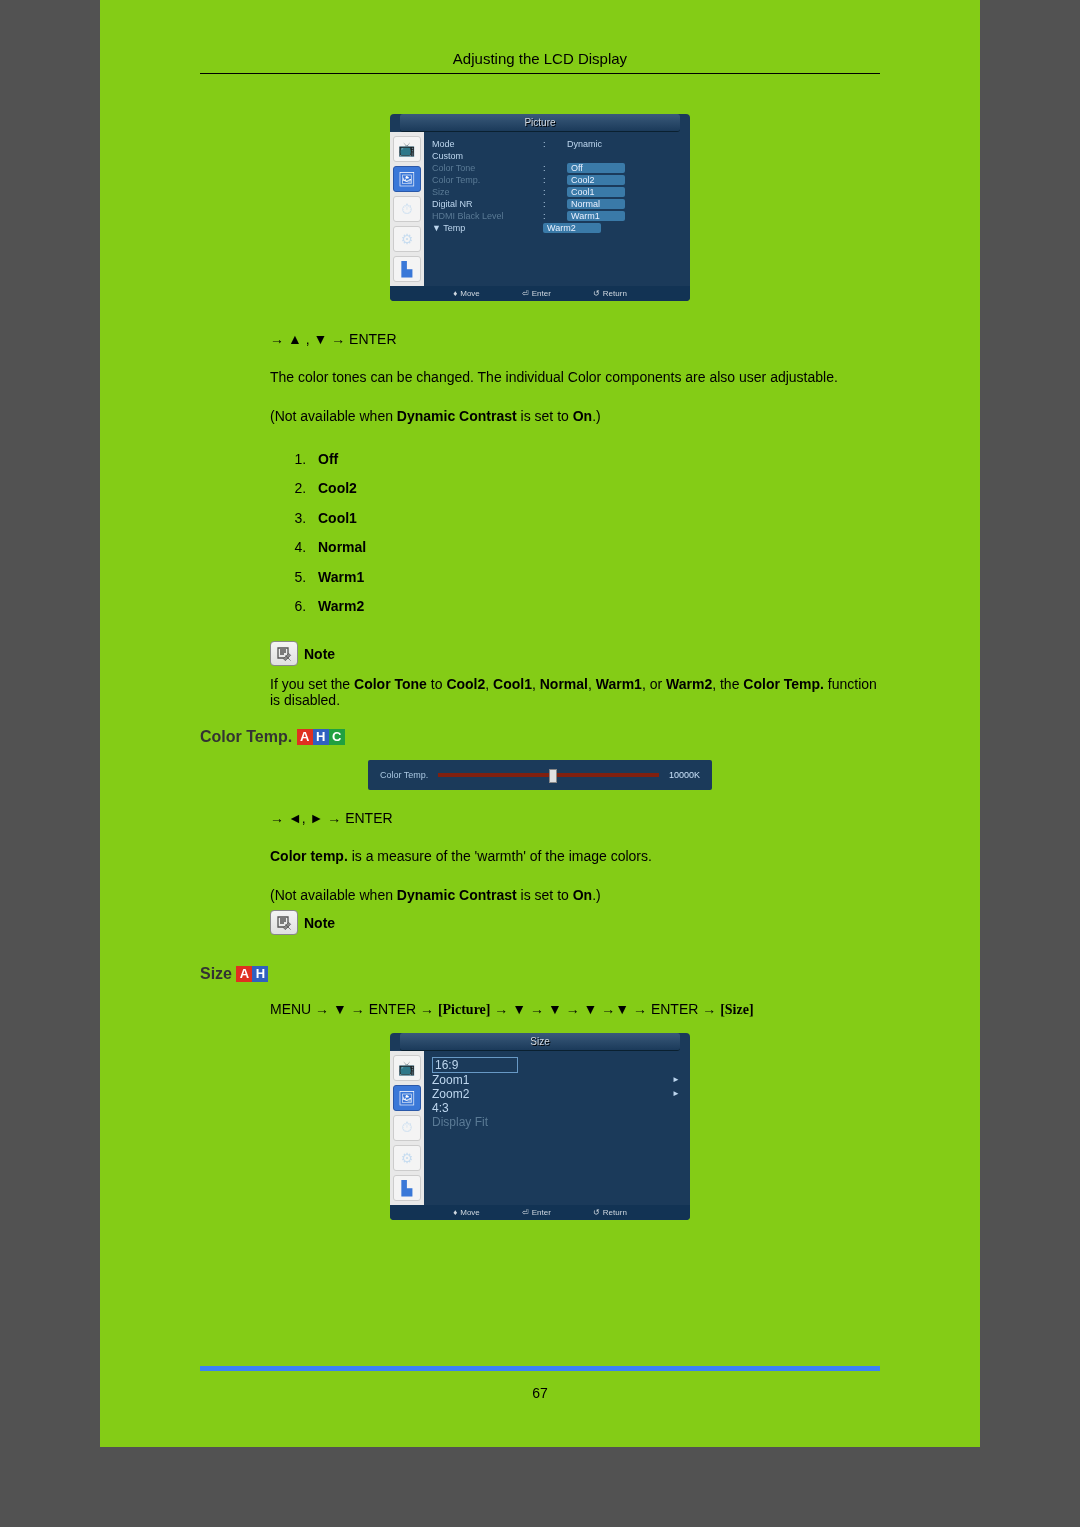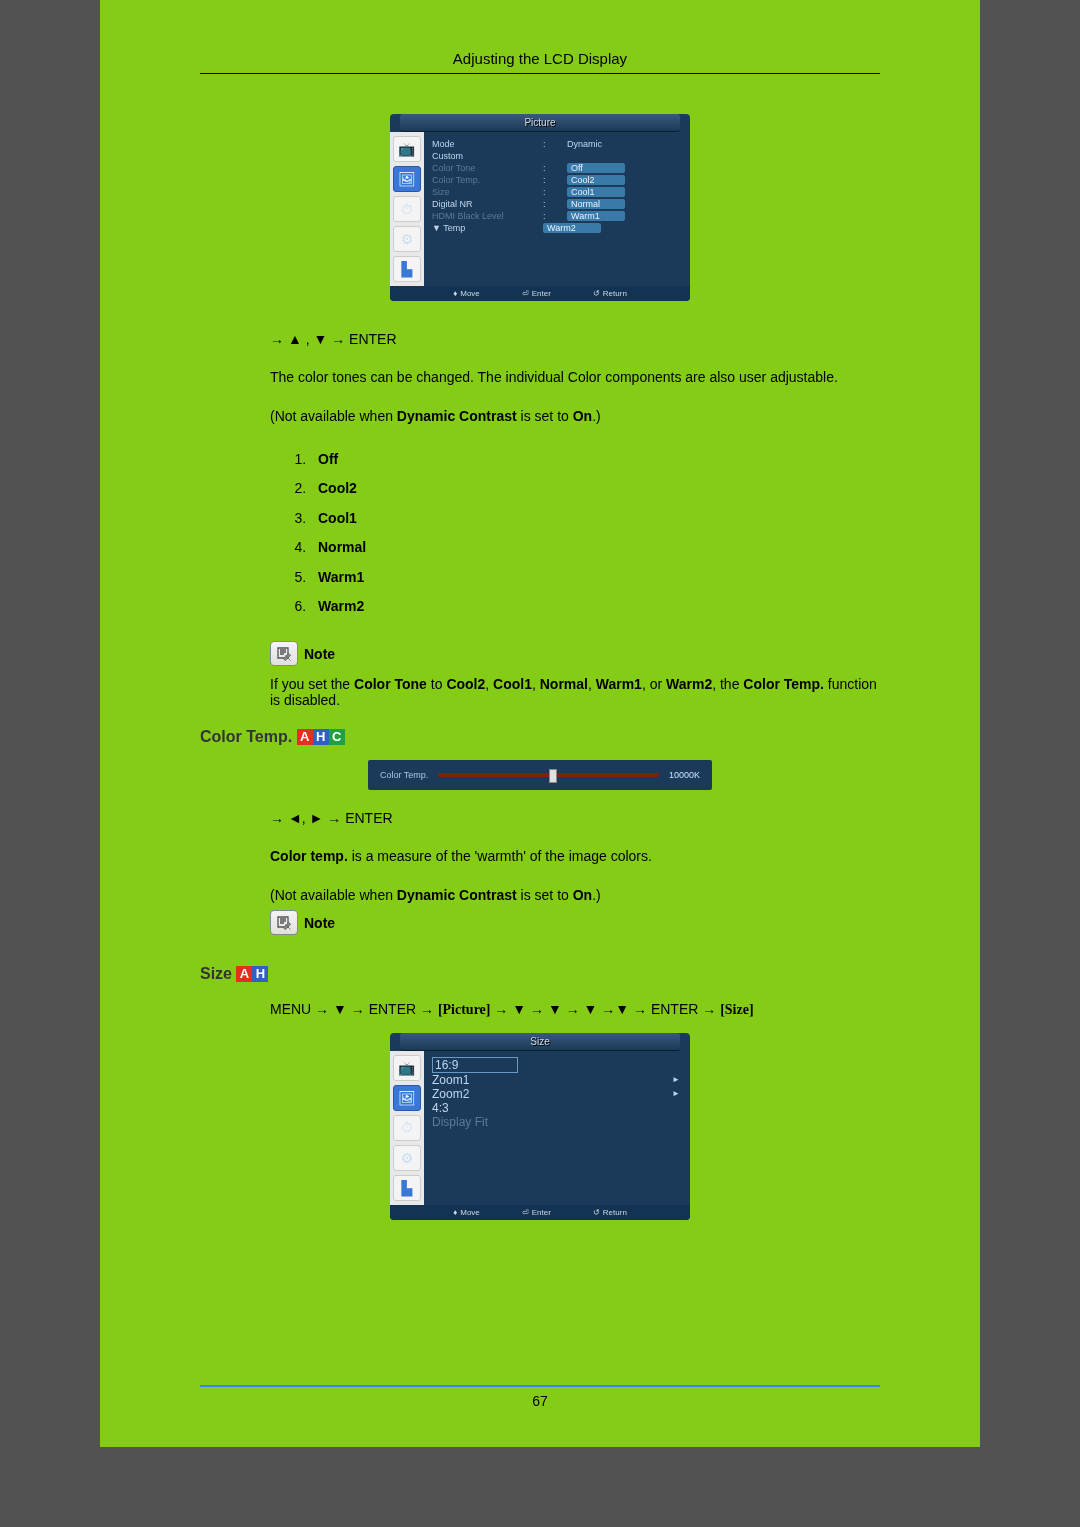--- a/index.html
+++ b/index.html
@@ -232,23 +232,23 @@
   .size-menu-item.dim { color: #5a7a95; }
   .play-small { color: #bdd6ee; font-size: 8px; margin-right: 2px; }
 
   .page-footer {
     position: absolute;
     bottom: 30px;
     left: 0;
     right: 0;
     text-align: center;
     font-size: 14px;
-    border-top: 2px solid #3b82f6;
-    padding-top: 6px;
-    margin: 8px 100px;
+    border-top: 5px solid #3b82f6;
+    padding-top: 14px;
+    margin: 16px 100px;
   }
 
   b, .bold { font-weight: bold; }
 </style>
 </head>
 <body>
 
 <div class="page">
   <div class="header-title">Adjusting the LCD Display</div>
 

